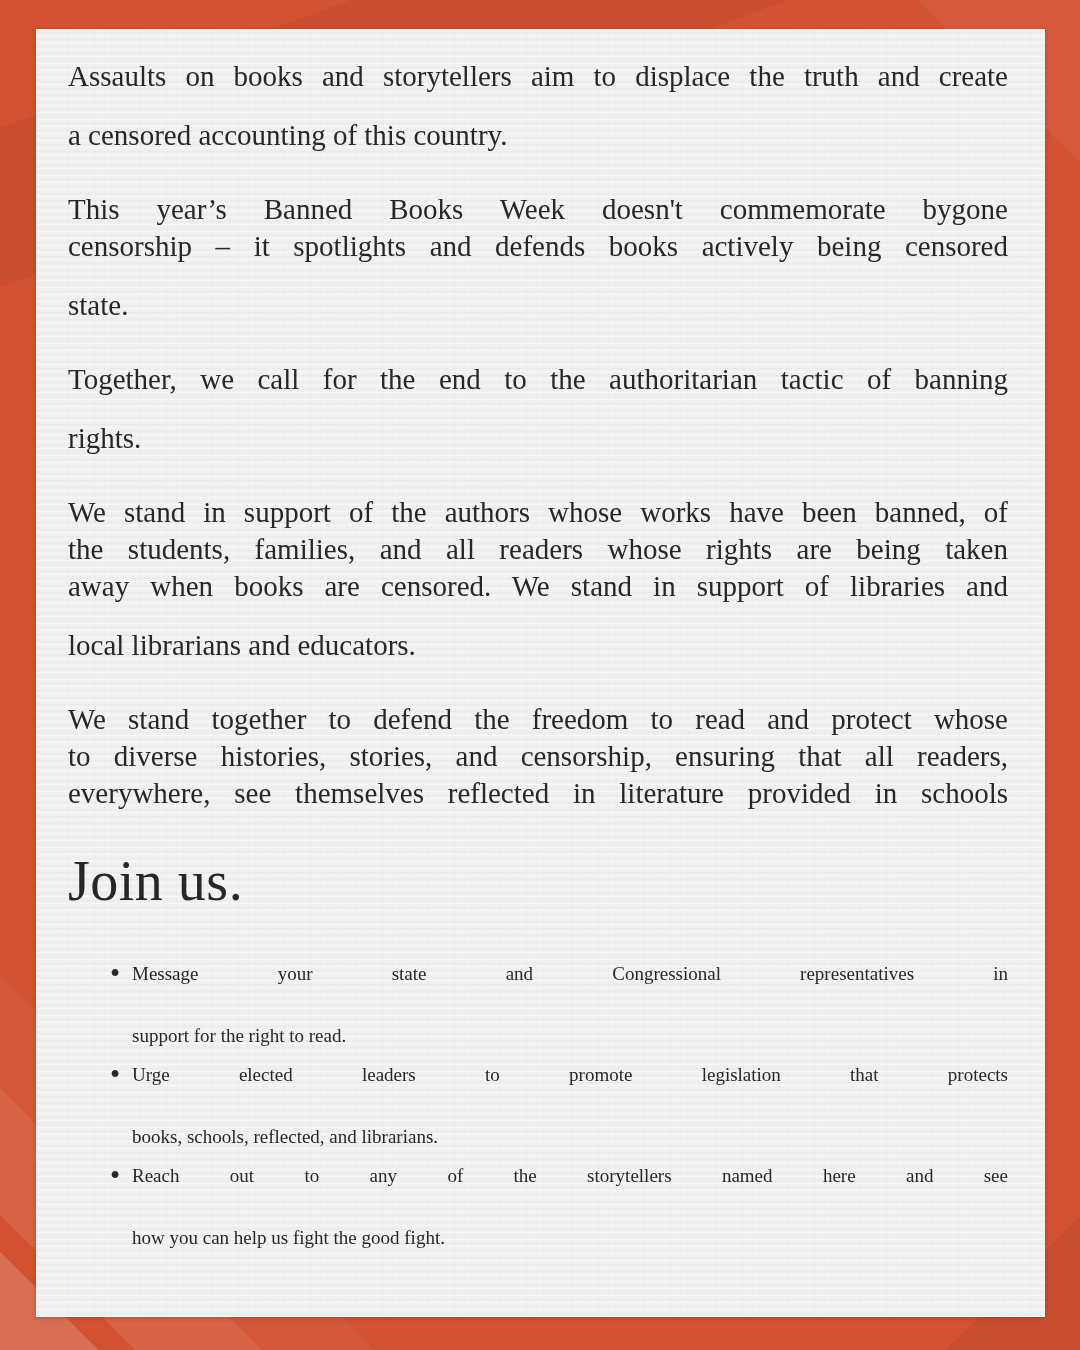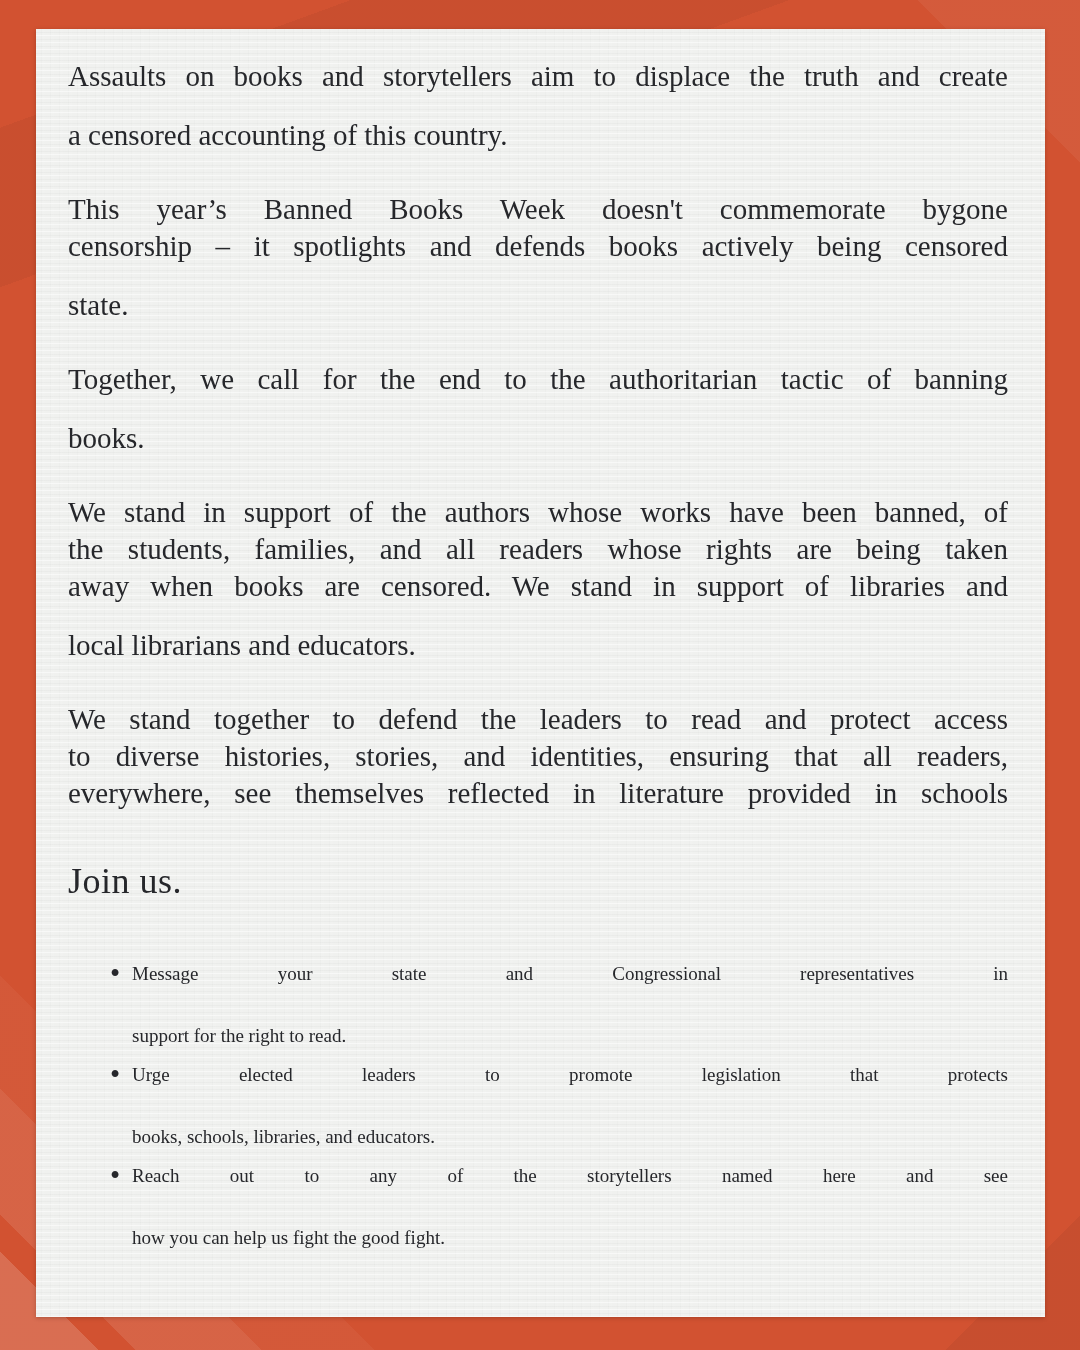--- a/index.html
+++ b/index.html
@@ -73,21 +73,21 @@
     text-align: justify;
     text-align-last: justify;
   }
   .jl.last {
     text-align-last: left;
     margin-top: 22px;
   }
 
   
   .heading {
-    font-size: 36px;
+    font-size: 56px;
     line-height: 64px;
     font-weight: normal;
     margin-top: 8px;
     margin-bottom: 41px;
     letter-spacing: 0.5px;
   }
 
   
   .actions {
     list-style: none;
@@ -118,43 +118,43 @@
             <div class="jl">Assaults on books and storytellers aim to displace the truth and create</div>
             <div class="jl last">a censored accounting of this country.</div>
           </div>
           <div class="para">
             <div class="jl">This year’s Banned Books Week doesn't commemorate bygone</div>
             <div class="jl">censorship – it spotlights and defends books actively being censored</div>
             <div class="jl last">state.</div>
           </div>
           <div class="para">
             <div class="jl">Together, we call for the end to the authoritarian tactic of banning</div>
-            <div class="jl last">books.</div>
+            <div class="jl last">rights.</div>
           </div>
           <div class="para">
             <div class="jl">We stand in support of the authors whose works have been banned, of</div>
             <div class="jl">the students, families, and all readers whose rights are being taken</div>
             <div class="jl">away when books are censored. We stand in support of libraries and</div>
             <div class="jl last">local librarians and educators.</div>
           </div>
           <div class="para">
-            <div class="jl">We stand together to defend the leaders to read and protect access</div>
-            <div class="jl">to diverse histories, stories, and identities, ensuring that all readers,</div>
+            <div class="jl">We stand together to defend the freedom to read and protect whose</div>
+            <div class="jl">to diverse histories, stories, and censorship, ensuring that all readers,</div>
             <div class="jl">everywhere, see themselves reflected in literature provided in schools</div>
           </div>
         </div>
       <h1 class="heading">Join us.</h1>
       <ul class="actions">
           <li class="bullet-item">
             <div class="jl">Message your state and Congressional representatives in</div>
             <div class="jl last">support for the right to read.</div>
           </li>
           <li class="bullet-item">
             <div class="jl">Urge elected leaders to promote legislation that protects</div>
-            <div class="jl last">books, schools, libraries, and educators.</div>
+            <div class="jl last">books, schools, reflected, and librarians.</div>
           </li>
           <li class="bullet-item">
             <div class="jl">Reach out to any of the storytellers named here and see</div>
             <div class="jl last">how you can help us fight the good fight.</div>
           </li>
         </ul>
     </div>
   </div>
 </div>
 

